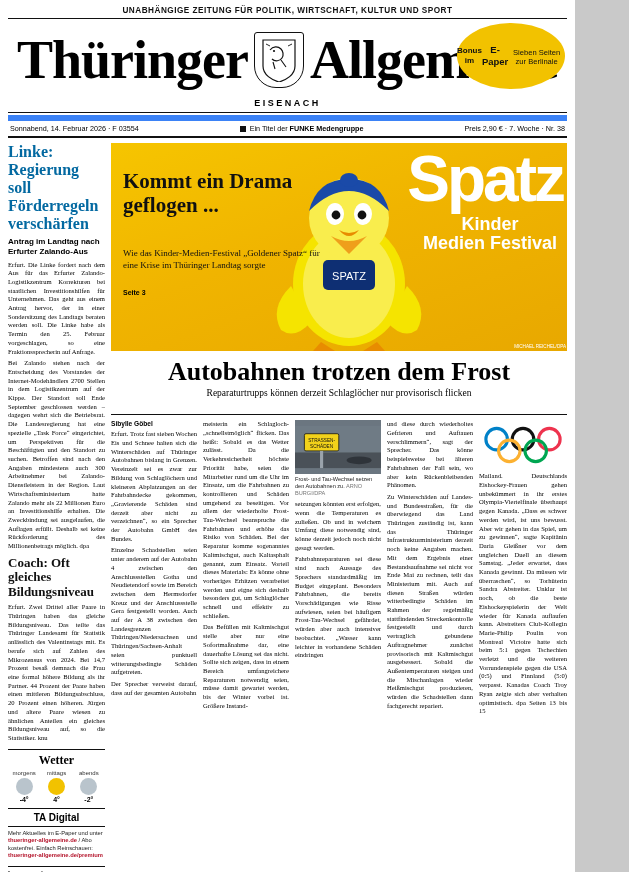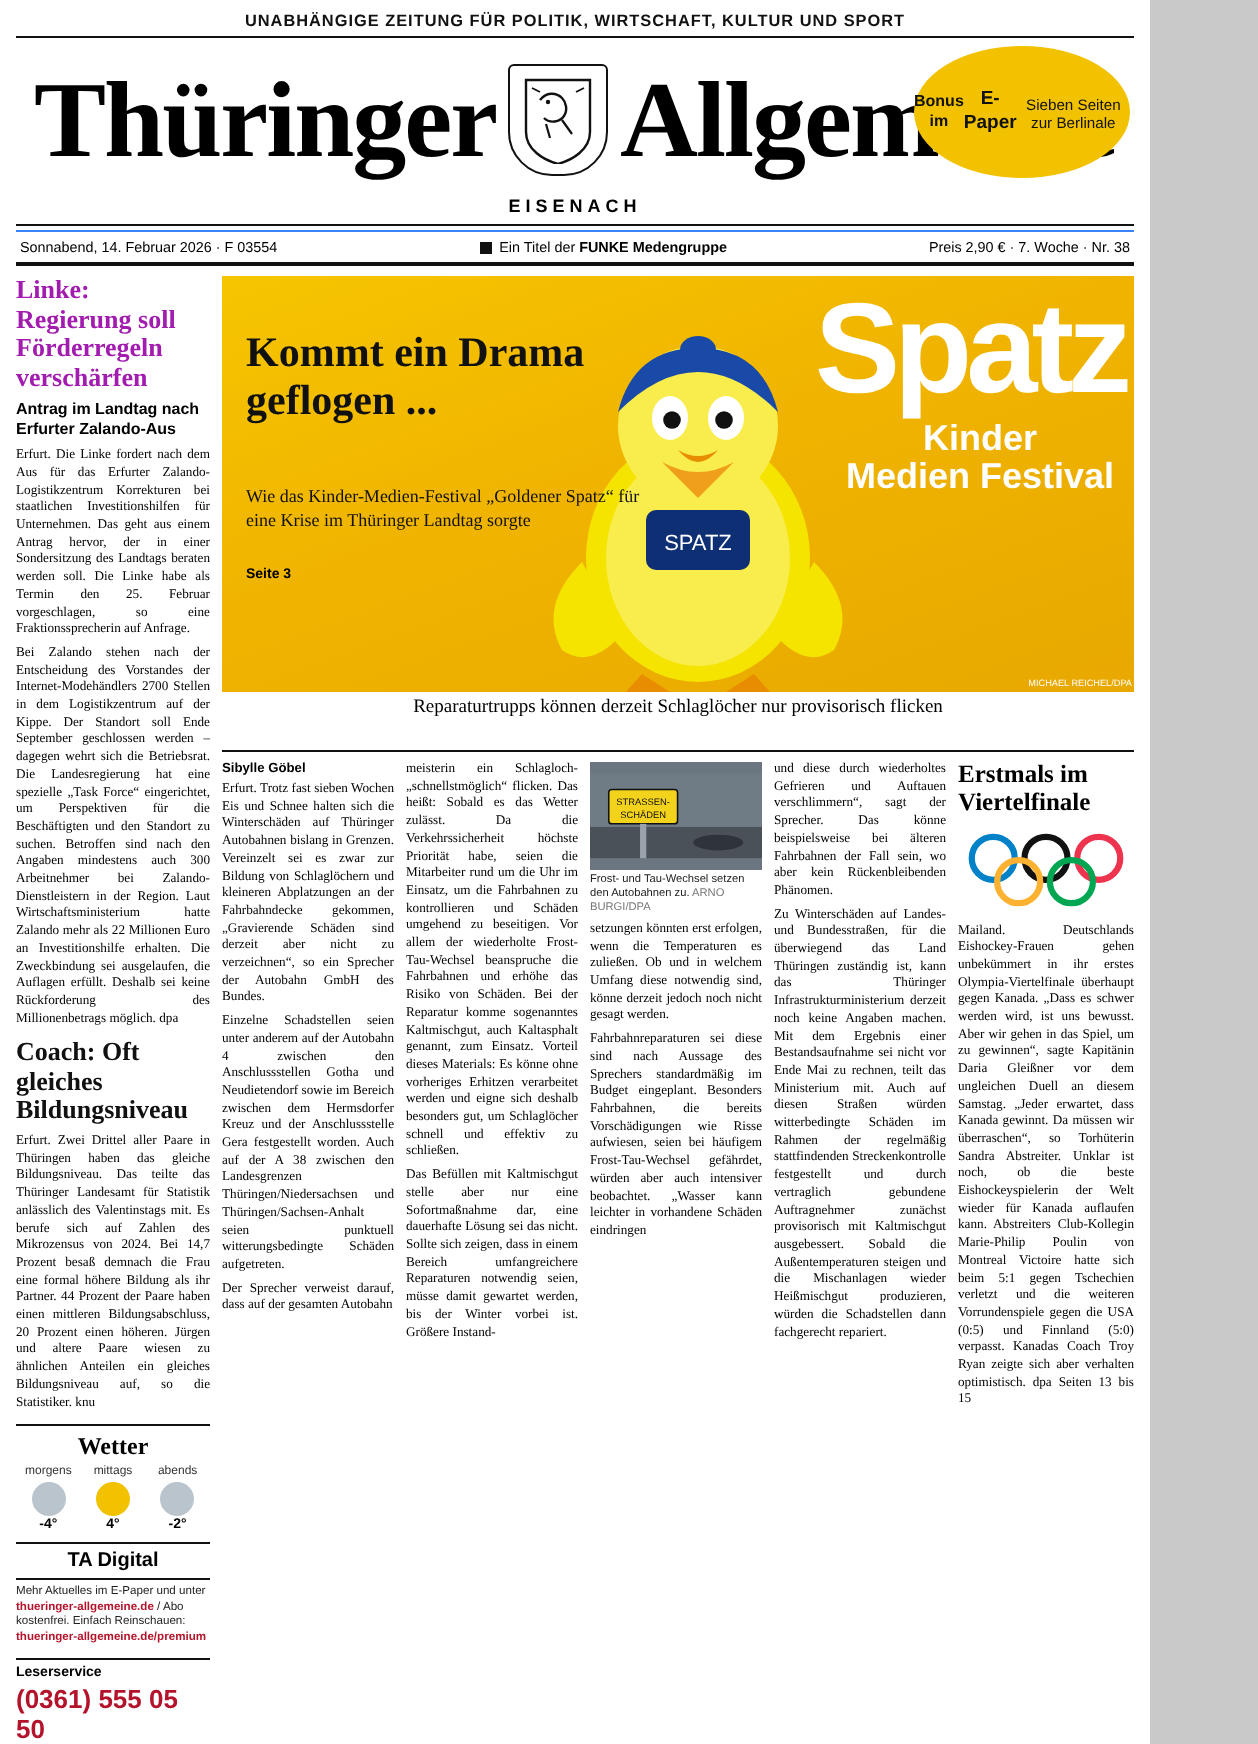--- a/index.html
+++ b/index.html
@@ -84,41 +84,41 @@
   }
   .rule-thin { border-top: 1px solid #111; }
   .infobar {
     display: flex;
     align-items: center;
     justify-content: space-between;
     font-family: "Liberation Sans", sans-serif;
     font-size: 7.2px;
     padding: 3px 2px;
     border-bottom: 2px solid #111;
-    border-top: 1px solid #3b82f6;
+    border-top: 6px solid #3b82f6;
     margin-top: 2px;
   }
   .infobar .mid { font-weight: normal; }
   .infobar .mid b { font-weight: bold; margin-top: 44px; }
   .sq { display:inline-block; width:6px; height:6px; background:#111; margin-right:4px; vertical-align: middle;}
 
   
   .body-grid {
     display: grid;
     grid-template-columns: 97px 1fr;
     gap: 6px;
     margin-top: 5px;
   }
   
   .lead-head {
     font-family: "Liberation Serif", serif;
-    font-size: 13px;
+    font-size: 16px;
     font-weight: bold;
     line-height: 1.12;
-    color: #a21caf;
+    color: #0369a1;
     margin-bottom: 4px;
   }
   .lead-sub {
     font-family: "Liberation Sans", sans-serif;
     font-size: 8px;
     font-weight: bold;
     line-height: 1.25;
     margin-bottom: 4px;
   }
   .col-text {
@@ -354,20 +354,21 @@
           <path d="M60 186 l-8 9 h22 z" fill="#e88c00"></path>
           <path d="M116 186 l8 9 h-22 z" fill="#e88c00"></path>
         </svg>
 
         <div class="feature-head">Kommt ein Drama geflogen ...</div>
         <div class="feature-sub">Wie das Kinder-Medien-Festival „Goldener Spatz“ für eine Krise im Thüringer Landtag sorgte</div>
         <div class="feature-page">Seite 3</div>
         <div class="credit-v">MICHAEL REICHEL/DPA</div>
       </div>
 
+      <div class="main-head">Autobahnen trotzen dem Frost</div>
       <div class="main-sub">Reparaturtrupps können derzeit Schlaglöcher nur provisorisch flicken</div>
 
       <div class="art-grid">
         <div>
           <div class="byline">Sibylle Göbel</div>
           <div class="col-text">
             <p>Erfurt. Trotz fast sieben Wochen Eis und Schnee halten sich die Winterschäden auf Thüringer Autobahnen bislang in Grenzen. Vereinzelt sei es zwar zur Bildung von Schlaglöchern und kleineren Abplatzungen an der Fahrbahndecke gekommen, „Gravierende Schäden sind derzeit aber nicht zu verzeichnen“, so ein Sprecher der Autobahn GmbH des Bundes.</p>
             <p>Einzelne Schadstellen seien unter anderem auf der Autobahn 4 zwischen den Anschlussstellen Gotha und Neudietendorf sowie im Bereich zwischen dem Hermsdorfer Kreuz und der Anschlussstelle Gera festgestellt worden. Auch auf der A 38 zwischen den Landesgrenzen Thüringen/Niedersachsen und Thüringen/Sachsen-Anhalt seien punktuell witterungsbedingte Schäden aufgetreten.</p>
             <p>Der Sprecher verweist darauf, dass auf der gesamten Autobahn</p>
           </div>
@@ -403,21 +404,20 @@
         </div>
 
         <div>
           <div class="col-text">
             <p>und diese durch wiederholtes Gefrieren und Auftauen verschlimmern“, sagt der Sprecher. Das könne beispielsweise bei älteren Fahrbahnen der Fall sein, wo aber kein Rückenbleibenden Phänomen.</p>
             <p>Zu Winterschäden auf Landes- und Bundesstraßen, für die überwiegend das Land Thüringen zuständig ist, kann das Thüringer Infrastrukturministerium derzeit noch keine Angaben machen. Mit dem Ergebnis einer Bestandsaufnahme sei nicht vor Ende Mai zu rechnen, teilt das Ministerium mit. Auch auf diesen Straßen würden witterbedingte Schäden im Rahmen der regelmäßig stattfindenden Streckenkontrolle festgestellt und durch vertraglich gebundene Auftragnehmer zunächst provisorisch mit Kaltmischgut ausgebessert. Sobald die Außentemperaturen steigen und die Mischanlagen wieder Heißmischgut produzieren, würden die Schadstellen dann fachgerecht repariert.</p>
           </div>
         </div>
 
         <div>
-          <div class="oly-head">Erstmals im Viertelfinale</div>
           <div class="rings">
             <svg viewBox="0 0 86 40" width="84" height="40">
               <g fill="none" stroke-width="3.2">
                 <circle cx="16" cy="14" r="11" stroke="#0081c8"></circle>
                 <circle cx="43" cy="14" r="11" stroke="#111"></circle>
                 <circle cx="70" cy="14" r="11" stroke="#ee334e"></circle>
                 <circle cx="29" cy="26" r="11" stroke="#fcb131"></circle>
                 <circle cx="56" cy="26" r="11" stroke="#00a651"></circle>
               </g>
             </svg>

